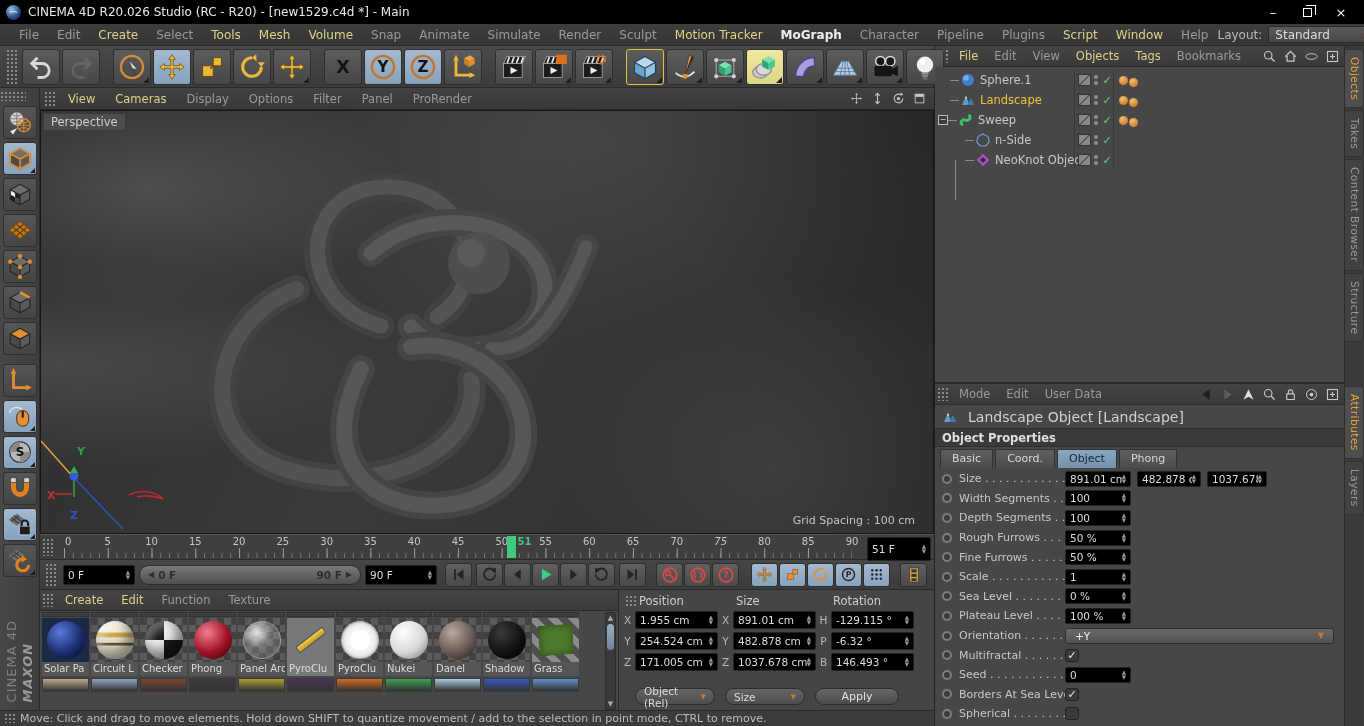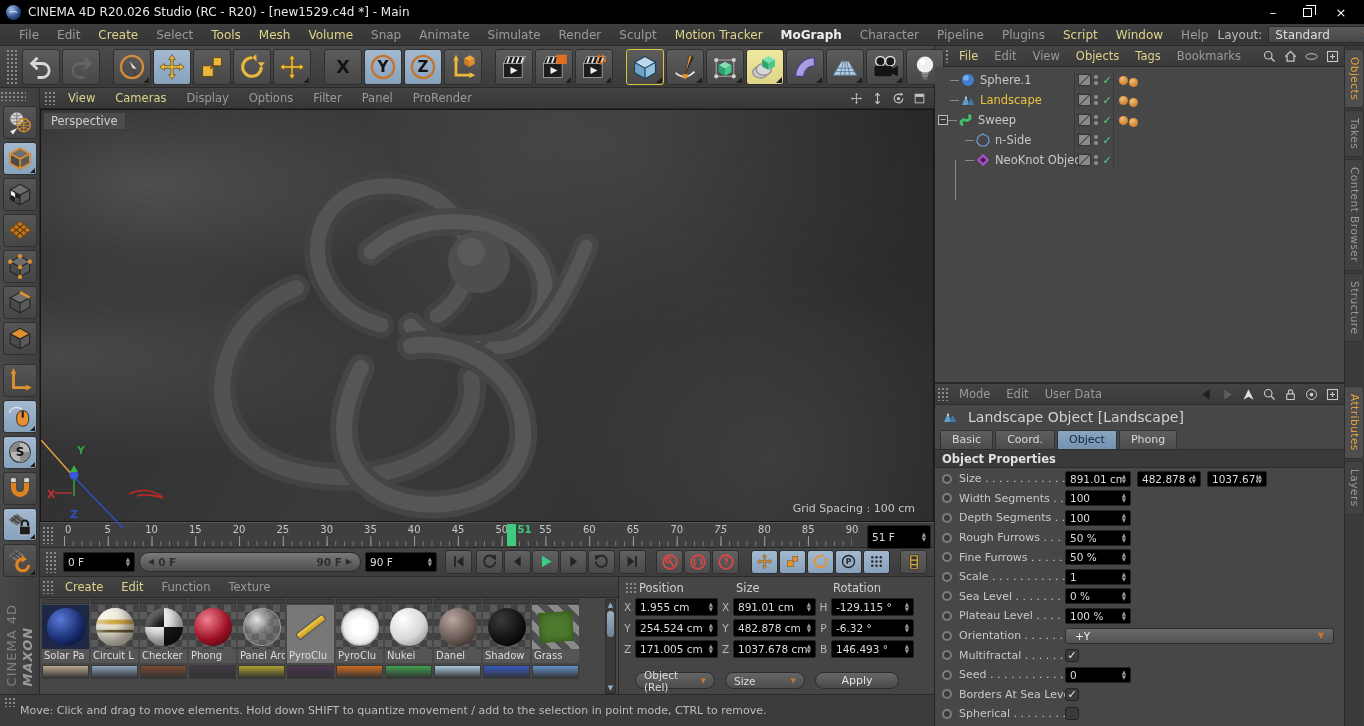--- a/index.html
+++ b/index.html
@@ -113,21 +113,21 @@
   #coordhead .h{width:97px;}
   #coordgrid{flex:1;display:flex;flex-direction:column;gap:2px;}
   .crow{display:flex;align-items:center;gap:3px;height:19px;}
   .claxis{width:9px;color:#b8b8b8;text-align:center;font-size:10.5px;}
   .cfield{width:83px;height:18px;}
   .cbot{display:flex;align-items:center;gap:10px;height:22px;padding:1px 0 2px 12px;}
   .cdrop{width:80px;height:17px;border-radius:9px;background:linear-gradient(#656565,#4c4c4c);border:1px solid #2c2c2c;display:flex;align-items:center;padding:0 8px;color:#ddd;font-size:10.5px;}
   .cdrop .arr{margin-left:auto;font-size:7px;color:#c8762c;}
   #applybtn{width:84px;height:17px;border-radius:9px;background:linear-gradient(#666,#4a4a4a);border:1px solid #2c2c2c;color:#e4e4e4;display:flex;align-items:center;justify-content:center;font-size:11px;}
   
-  #statusbar{height:32px;background:#3c3c3c;border-top:1px solid #2a2a2a;display:flex;align-items:center;font-size:11px;color:#bcbcbc;}
+  #statusbar{height:16px;background:#3c3c3c;border-top:1px solid #2a2a2a;display:flex;align-items:center;font-size:11px;color:#bcbcbc;}
   #statusbar .grip{height:10px;margin:2px 4px;}
   
   #ompanel{height:338px;display:flex;flex-direction:column;border-bottom:2px solid #2a2a2a;}
   .pmenu{height:21px;display:flex;align-items:center;background:linear-gradient(#444,#3a3a3a);border-bottom:1px solid #2b2b2b;font-size:11.5px;flex:none;}
   .pmenu .mitem{padding:0 8px;}
   .pmenu .micons{margin-left:auto;display:flex;gap:4px;padding-right:3px;}
   .micon{width:17px;height:16px;display:flex;align-items:center;justify-content:center;}
   #omtree{flex:1;position:relative;background:#474747;padding-top:3px;}
   .orow{display:flex;align-items:center;height:20px;position:relative;}
   .oexp{width:10px;height:10px;border:1px solid #bbb;background:#3c3c3c;color:#ddd;font-size:8px;line-height:8px;text-align:center;margin-left:3px;flex:none;}
@@ -1293,27 +1293,27 @@
             </span>
           </div>
         <div id="amtitle">
           <span class="oicon" id="amtitleicon"><svg viewBox="0 0 24 24" width="16" height="16">
                 <polygon points="3,19.5 9,6 14,19.5" fill="#5f9fc8"></polygon>
                 <polygon points="11,19.5 16.5,9 21.5,19.5" fill="#3f7aa8"></polygon>
                 <polygon points="7.4,9.7 9,6 10.6,9.7" fill="#eaf5fb"></polygon>
               </svg></span>
           <span>Landscape Object [Landscape]</span>
         </div>
+        <div id="amsection">Object Properties</div>
         <div id="amtabs">
             <span class="atab">Basic</span>
             <span class="atab">Coord.</span>
             <span class="atab active">Object</span>
             <span class="atab">Phong</span>
           </div>
-        <div id="amsection">Object Properties</div>
         <div id="amrows">
             <div class="arow">
               <span class="abullet"></span>
               <span class="alabel">Size . . . . . . . . . . . . . . </span>
               <div class="field afield" style="width: 66px;">
                 <span class="val">891.01 cm</span>
                 <span class="spin">
                   <span>▲</span>
                   <span>▼</span>
                 </span>

